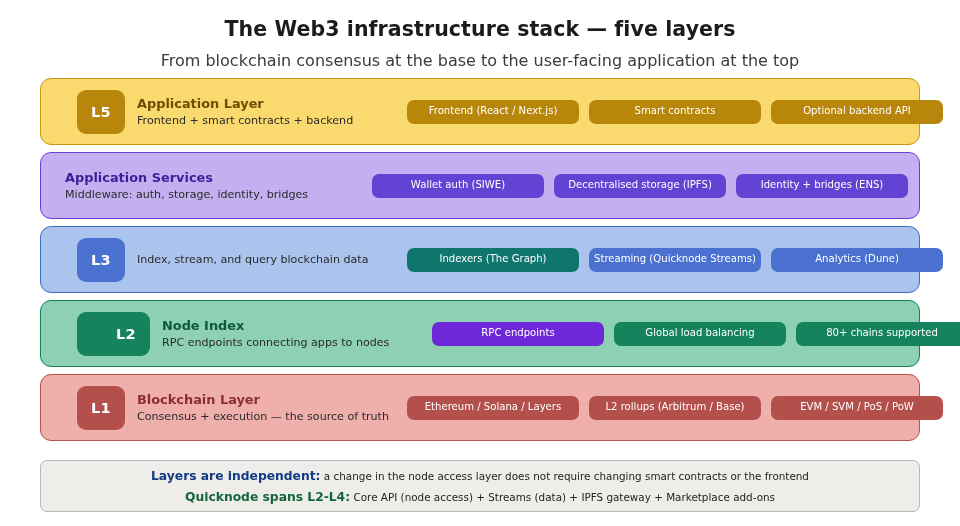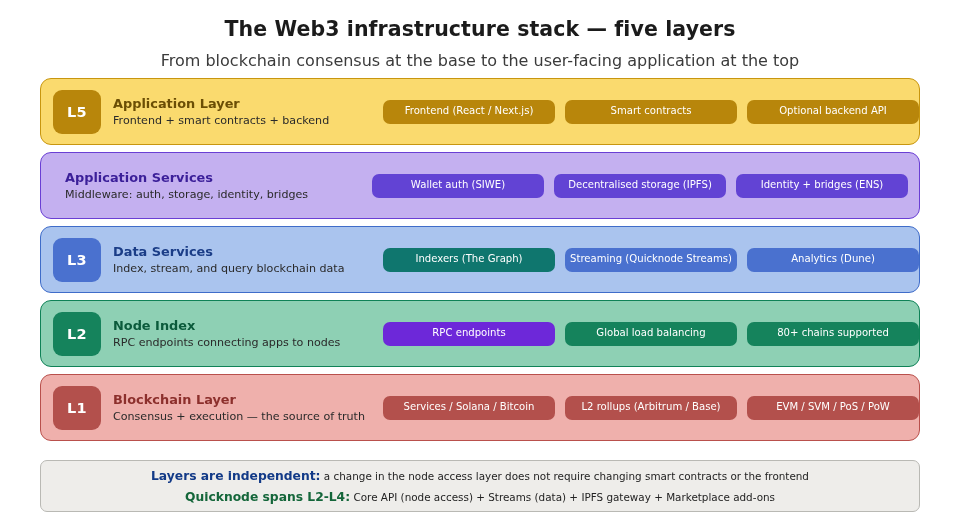--- a/index.html
+++ b/index.html
@@ -72,20 +72,21 @@
     width: 48px;
     height: 44px;
     border-radius: 9px;
     display: flex;
     align-items: center;
     justify-content: center;
     color: #ffffff;
     font-size: 14.5px;
     font-weight: bold;
     letter-spacing: 0.3px;
+    margin-left: 24px;
   }
 
   .layer-text {
     flex: 0 0 auto;
     width: 270px;
     margin-left: 12px;
     display: flex;
     flex-direction: column;
     justify-content: center;
   }
@@ -185,49 +186,48 @@
         </div>
         <div class="chips">
           <div class="chip" style="background: rgb(98, 67, 212);">Wallet auth (SIWE)</div>
           <div class="chip" style="background: rgb(98, 67, 212);">Decentralised storage (IPFS)</div>
           <div class="chip" style="background: rgb(98, 67, 212);">Identity + bridges (ENS)</div>
         </div>
       </div>
       <div class="layer" style="background: rgb(170, 196, 238); border-color: rgb(63, 108, 201);">
         <div class="badge" style="background: rgb(74, 113, 207);">L3</div>
         <div class="layer-text">
-          <div class="layer-name" style="color: rgb(27, 61, 135);">Data Services</div>
           <div class="layer-desc">Index, stream, and query blockchain data</div>
         </div>
         <div class="chips">
           <div class="chip" style="background: #0f766e;">Indexers (The Graph)</div>
           <div class="chip" style="background: rgb(74, 113, 207);">Streaming (Quicknode Streams)</div>
           <div class="chip" style="background: rgb(74, 113, 207);">Analytics (Dune)</div>
         </div>
       </div>
       <div class="layer" style="background: rgb(142, 208, 180); border-color: rgb(15, 130, 87);">
-        <div class="badge" style="background: rgb(21, 131, 92);">L2</div>
+        <div class="badge" style="background: rgb(21, 131, 92); padding-left: 25px;">L2</div>
         <div class="layer-text">
           <div class="layer-name" style="color: rgb(11, 90, 59);">Node Index</div>
           <div class="layer-desc">RPC endpoints connecting apps to nodes</div>
         </div>
         <div class="chips">
           <div class="chip" style="background: #6d28d9;">RPC endpoints</div>
           <div class="chip" style="background: rgb(21, 131, 92);">Global load balancing</div>
           <div class="chip" style="background: rgb(21, 131, 92);">80+ chains supported</div>
         </div>
       </div>
       <div class="layer" style="background: rgb(239, 176, 172); border-color: rgb(185, 80, 76);">
         <div class="badge" style="background: rgb(179, 80, 76);">L1</div>
         <div class="layer-text">
           <div class="layer-name" style="color: rgb(140, 47, 44);">Blockchain Layer</div>
           <div class="layer-desc">Consensus + execution — the source of truth</div>
         </div>
         <div class="chips">
-          <div class="chip" style="background: rgb(179, 80, 76);">Services / Solana / Bitcoin</div>
+          <div class="chip" style="background: rgb(179, 80, 76);">Ethereum / Solana / Layers</div>
           <div class="chip" style="background: rgb(179, 80, 76);">L2 rollups (Arbitrum / Base)</div>
           <div class="chip" style="background: rgb(179, 80, 76);">EVM / SVM / PoS / PoW</div>
         </div>
       </div>
     </div>
 
   <div class="note" id="note">
       <div class="note-line"><span class="note-strong blue">Layers are independent:</span> <span class="note-rest">a change in the node access layer does not require changing smart contracts or the frontend</span></div>
       <div class="note-line"><span class="note-strong green">Quicknode spans L2-L4:</span> <span class="note-rest">Core API (node access) + Streams (data) + IPFS gateway + Marketplace add-ons</span></div>
     </div>

